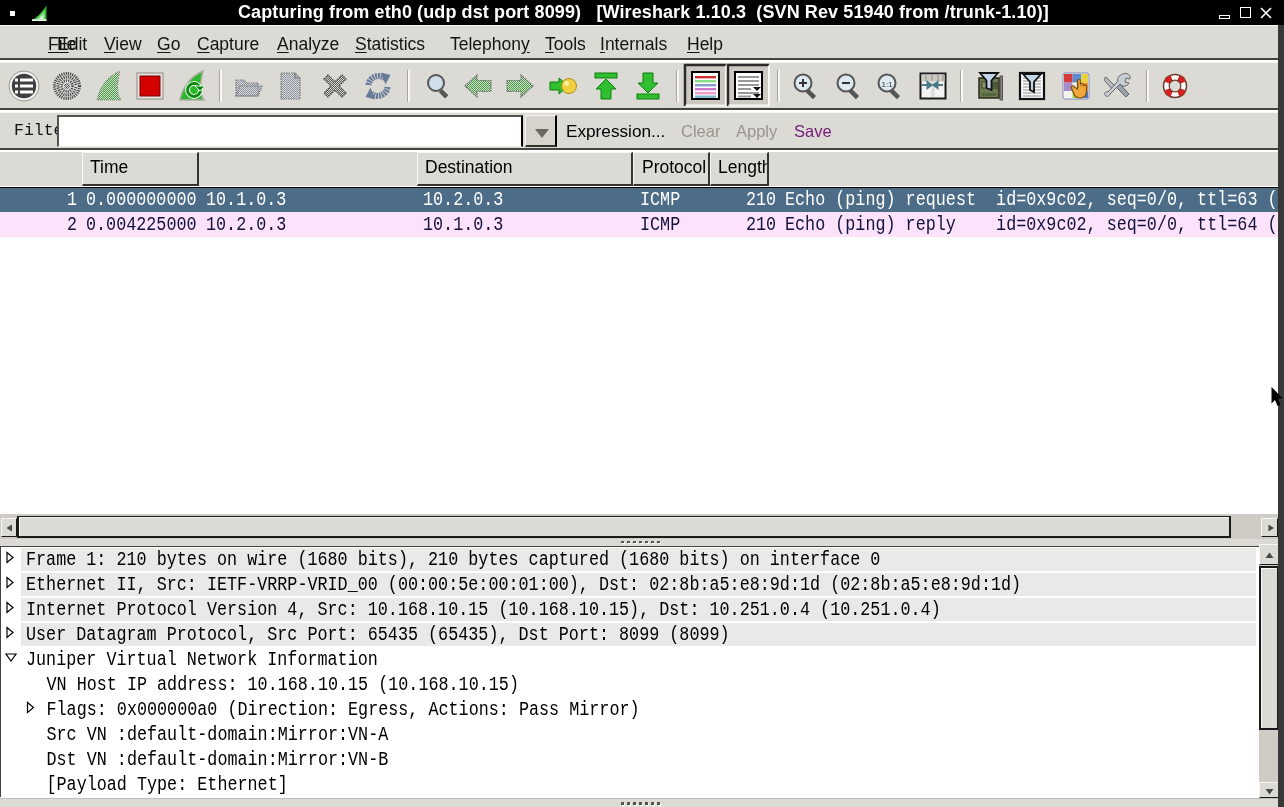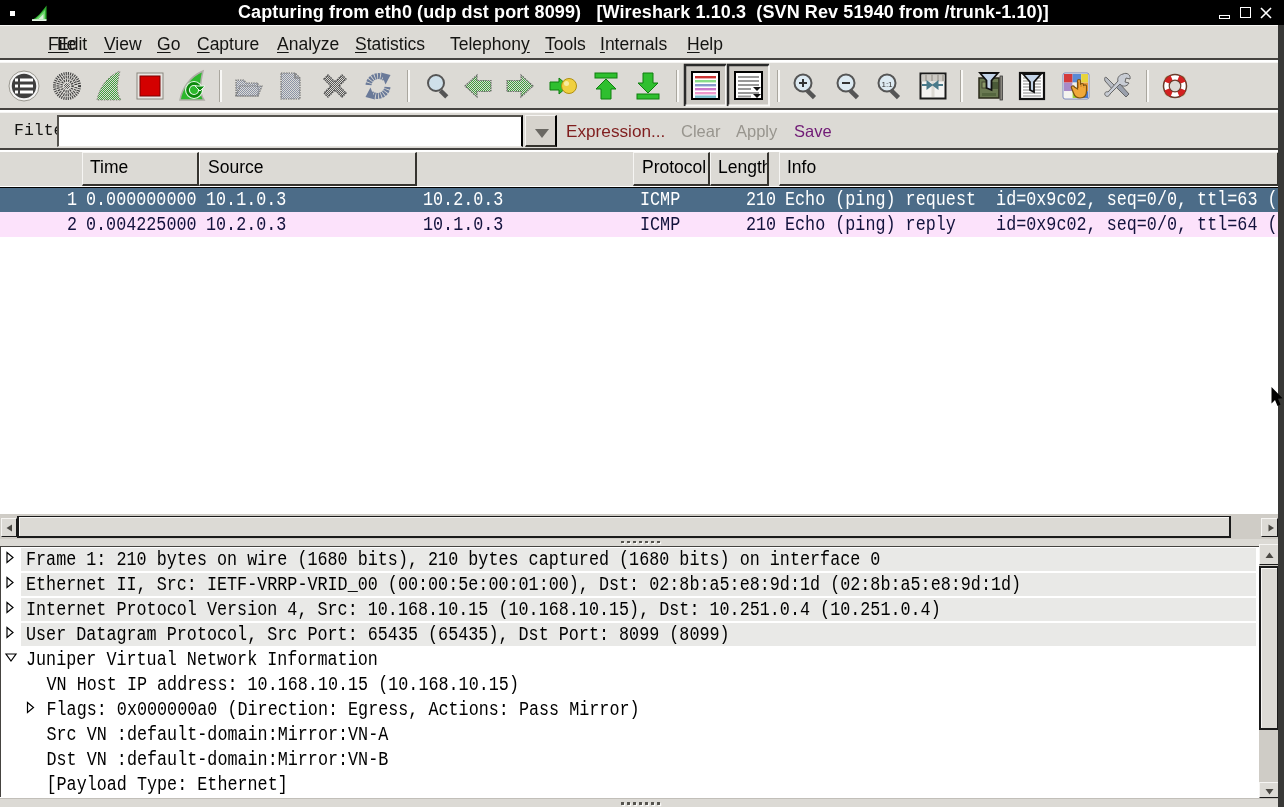--- a/index.html
+++ b/index.html
@@ -282,34 +282,33 @@
 </g>
 </svg>
 
 <div class="abs" style="left:0;top:112px;width:1284px;height:38px;background:#dcdad5;border-top:1px solid #f6f5f3;border-bottom:2px solid #454340;"></div>
 <div class="abs" style="left:14px;top:112px;height:37px;line-height:37px;font-size:16.5px;color:#141412;font-family:Liberation Mono, monospace;">Filter:</div>
 <div class="abs" style="left:57px;top:115px;width:466px;height:32px;background:#fff;border-top:2px solid #55534e;border-left:2px solid #55534e;border-right:2px solid #000;border-bottom:1px solid #e8e6e2;"></div>
 <div class="abs" style="left:525px;top:115px;width:32px;height:32px;background:#d6d3cd;border-top:1px solid #f6f5f3;border-left:1px solid #f6f5f3;border-right:2px solid #000;border-bottom:2px solid #35332e;"></div>
 <svg class="abs" style="left:534px;top:128px;" width="16" height="11">
     <path d="M1 1 L15 1 L8 10 Z" fill="#6a6863"></path>
   </svg>
-<div class="abs" style="left:566px;top:112px;height:38px;line-height:38px;font-size:17.2px;color:#7f1d1d;">Expression...</div>
+<div class="abs" style="left:566px;top:112px;height:38px;line-height:38px;font-size:17.2px;color:#000000;">Expression...</div>
 <div class="abs" style="left:681px;top:112px;height:38px;line-height:38px;font-size:16.5px;color:#98958e;">Clear</div>
 <div class="abs" style="left:736px;top:112px;height:38px;line-height:38px;font-size:16.5px;color:#98958e;">Apply</div>
 <div class="abs" style="left:794px;top:112px;height:38px;line-height:38px;font-size:16.5px;color:#701a75;">Save</div>
 
 <div class="abs" id="plheader" style="left:0;top:152px;width:1284px;height:34px;background:#dcdad5;"></div>
 
 <div class="abs" style="left:0;top:152px;width:1284px;height:34px;font-size:17.5px;color:#000;">
   <span class="abs hc" style="left:0;width:82px;padding-left:9px;margin-top:44px;">No.</span>
   <span class="abs hc" style="left:82px;width:117px;">Time</span>
-  <span class="abs hc" style="left:199px;width:218px;padding-left:8px;">Source</span>
+  <span class="abs hc" style="left:417px;width:216px;">Destination</span>
   <span class="abs hc" style="left:633px;width:77px;padding-left:8px;">Protocol</span>
   <span class="abs hc" style="left:710px;width:59px;">Length</span>
-  <span class="abs hc" style="left:779px;width:500px;">Info</span>
 </div>
 <style>
 .hc{top:0;height:34px;line-height:29px;padding-left:7px;overflow:hidden;background:#dcdad5;border-top:1px solid #f6f5f3;border-left:1px solid #f6f5f3;border-right:2px solid #36342f;border-bottom:2px solid #36342f;}
 </style>
 
 <div class="abs mono" style="left:0;top:187px;width:1279px;height:25px;background:#4c6c88;color:#fff;border-top:1px solid #000;">
  <span class="abs" style="left:67px;top:2px;">1</span>
  <span class="abs" style="left:86px;top:2px;">0.000000000</span>
  <span class="abs" style="left:206px;top:2px;">10.1.0.3</span>
  <span class="abs" style="left:423px;top:2px;">10.2.0.3</span>

